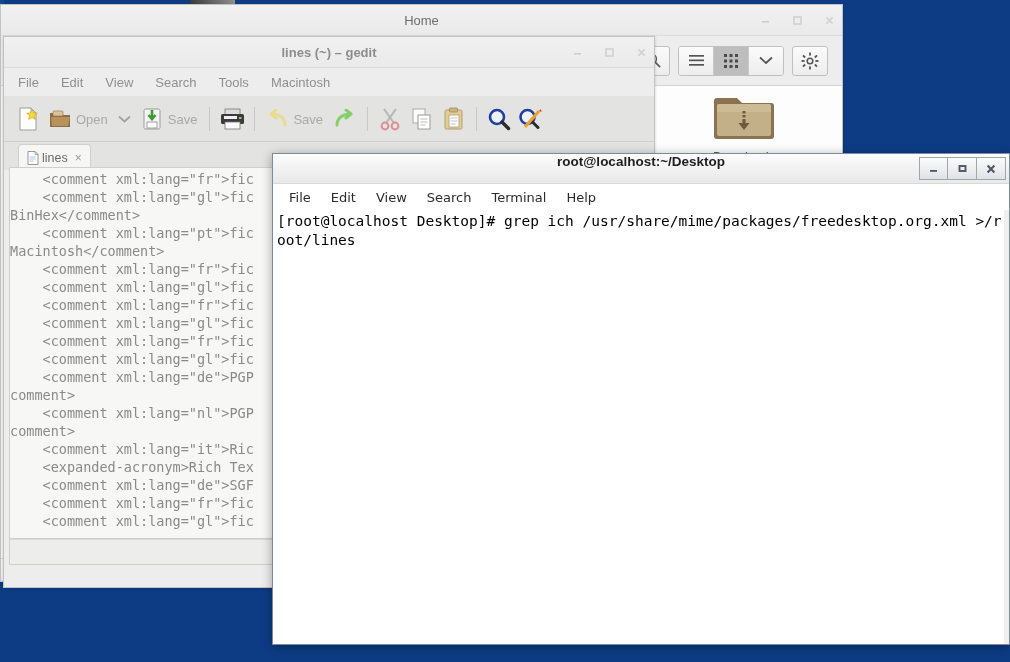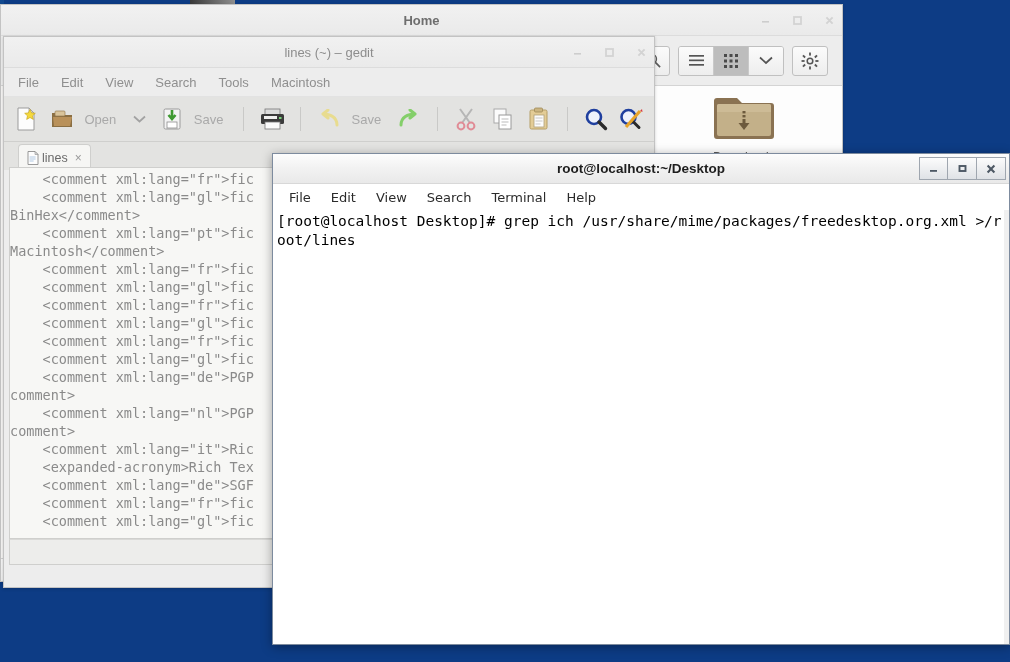--- a/index.html
+++ b/index.html
@@ -15,29 +15,29 @@
   
   .win{position:absolute;background:#ededed;box-sizing:border-box;}
   .win-inactive{border:1px solid #c3c3c3;box-shadow:0 1px 3px rgba(0,0,0,.18);}
   .titlebar{
     height:30px;display:flex;align-items:center;justify-content:center;
     position:relative;
     background:linear-gradient(to bottom,#f1f1f1 0%,#eaeaea 100%);
     border-bottom:1px solid #dcdcdc;
     font-size:13px;color:#8d8d8d;
   }
-  .tb-title{pointer-events:none;}
+  .tb-title{pointer-events:none;font-weight:bold;}
   .tb-btns{position:absolute;right:4px;top:0;height:100%;display:flex;align-items:center;gap:14px;}
   .tb-btn{width:18px;height:18px;display:flex;align-items:center;justify-content:center;color:#c9c9c9;font-size:13px;line-height:1;}
   .tb-btn svg{display:block;}
 
   
   #home-win{left:0px;top:4px;width:843px;height:578px;}
   #home-win .titlebar{height:30px;}
-  #home-title{font-size:13px;color:#6e6e6e;font-weight:bold;}
+  #home-title{font-size:13px;color:#6e6e6e;font-weight:normal;}
   #home-toolbar{
     height:50px;box-sizing:border-box;
     background:#ededed;border-bottom:1px solid #d4d4d4;
     display:flex;align-items:center;justify-content:flex-end;
     padding:0 14px;gap:8px;position:relative;
   }
   .nbtn{
     box-sizing:border-box;height:30px;min-width:34px;
     border:1px solid #c0c0c0;border-radius:3px;
     background:linear-gradient(to bottom,#fbfbfb,#ededed);
@@ -63,21 +63,21 @@
   }
   #home-statusbar .sb-left{width:195px;border-right:1px solid #c9c9c9;}
 
   
   #gedit-win{left:3px;top:36px;width:652px;height:552px;}
   #gedit-menubar{
     height:28px;display:flex;align-items:center;gap:22px;padding:0 14px;
     background:#ededed;font-size:13px;color:#8f8f8f;border-bottom:1px solid #e2e2e2;
   }
   #gedit-toolbar{
-    height:45px;box-sizing:border-box;display:flex;align-items:center;gap:8px;
+    height:45px;box-sizing:border-box;display:flex;align-items:center;gap:0px;
     padding:0 8px;background:#e3e3e1;border-bottom:1px solid #cfcfcd;
   }
   .gtool{width:32px;height:34px;display:flex;align-items:center;justify-content:center;}
   .gtool-lbl{font-size:13px;color:#a9a9a9;padding-right:6px;}
   .gsep{width:1px;height:24px;background:#c9c9c7;margin:0 6px;}
   #gedit-tabs{height:28px;background:#e3e3e1;display:flex;align-items:flex-end;padding-left:14px;}
   #tab-lines{
     height:26px;box-sizing:border-box;background:#f6f6f4;
     border:1px solid #cfcfcd;border-bottom:none;border-radius:4px 4px 0 0;
     display:flex;align-items:center;gap:3px;padding:0 8px 0 8px;
@@ -104,21 +104,21 @@
   #term-win{
     position:absolute;left:272px;top:153px;width:738px;height:492px;
     background:#ffffff;box-sizing:border-box;
     border:1px solid #7d8b9e;
     box-shadow:0 2px 10px rgba(0,0,0,.35);
   }
   #term-titlebar{
     height:30px;box-sizing:border-box;position:relative;
     background:linear-gradient(to bottom,#fdfdfd 0%,#f2f2f2 48%,#e9e9e9 100%);
     border-bottom:1px solid #d8d8d8;
-    display:flex;align-items:center;justify-content:center;
+    display:flex;align-items:flex-start;justify-content:center;
   }
   #term-title{font-size:13.5px;color:#1e1e1e;font-weight:bold;}
   #term-tb-btns{position:absolute;right:3px;top:3px;height:24px;display:flex;}
   .term-btn{
     width:29px;height:23px;box-sizing:border-box;
     border:1px solid #9fa6af;border-left:none;
     background:linear-gradient(to bottom,#fcfcfc,#dfe2e6);
     display:flex;align-items:center;justify-content:center;
     color:#55606d;font-size:12px;
   }

